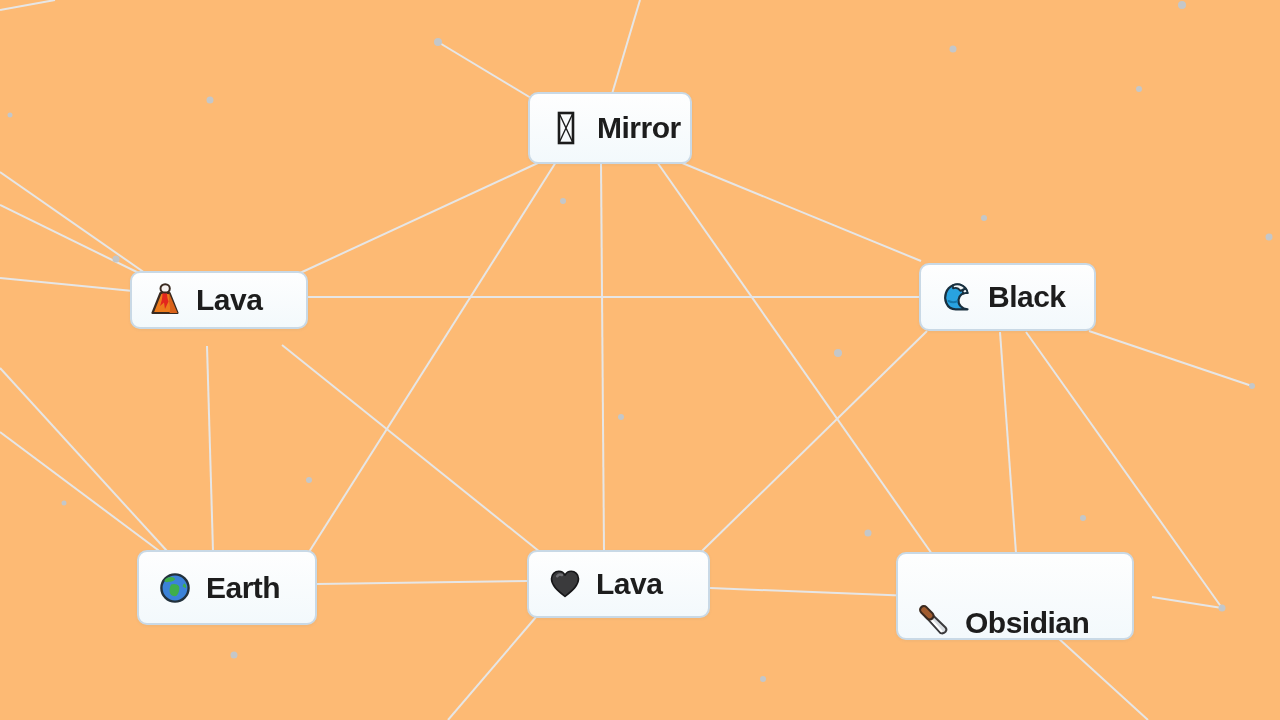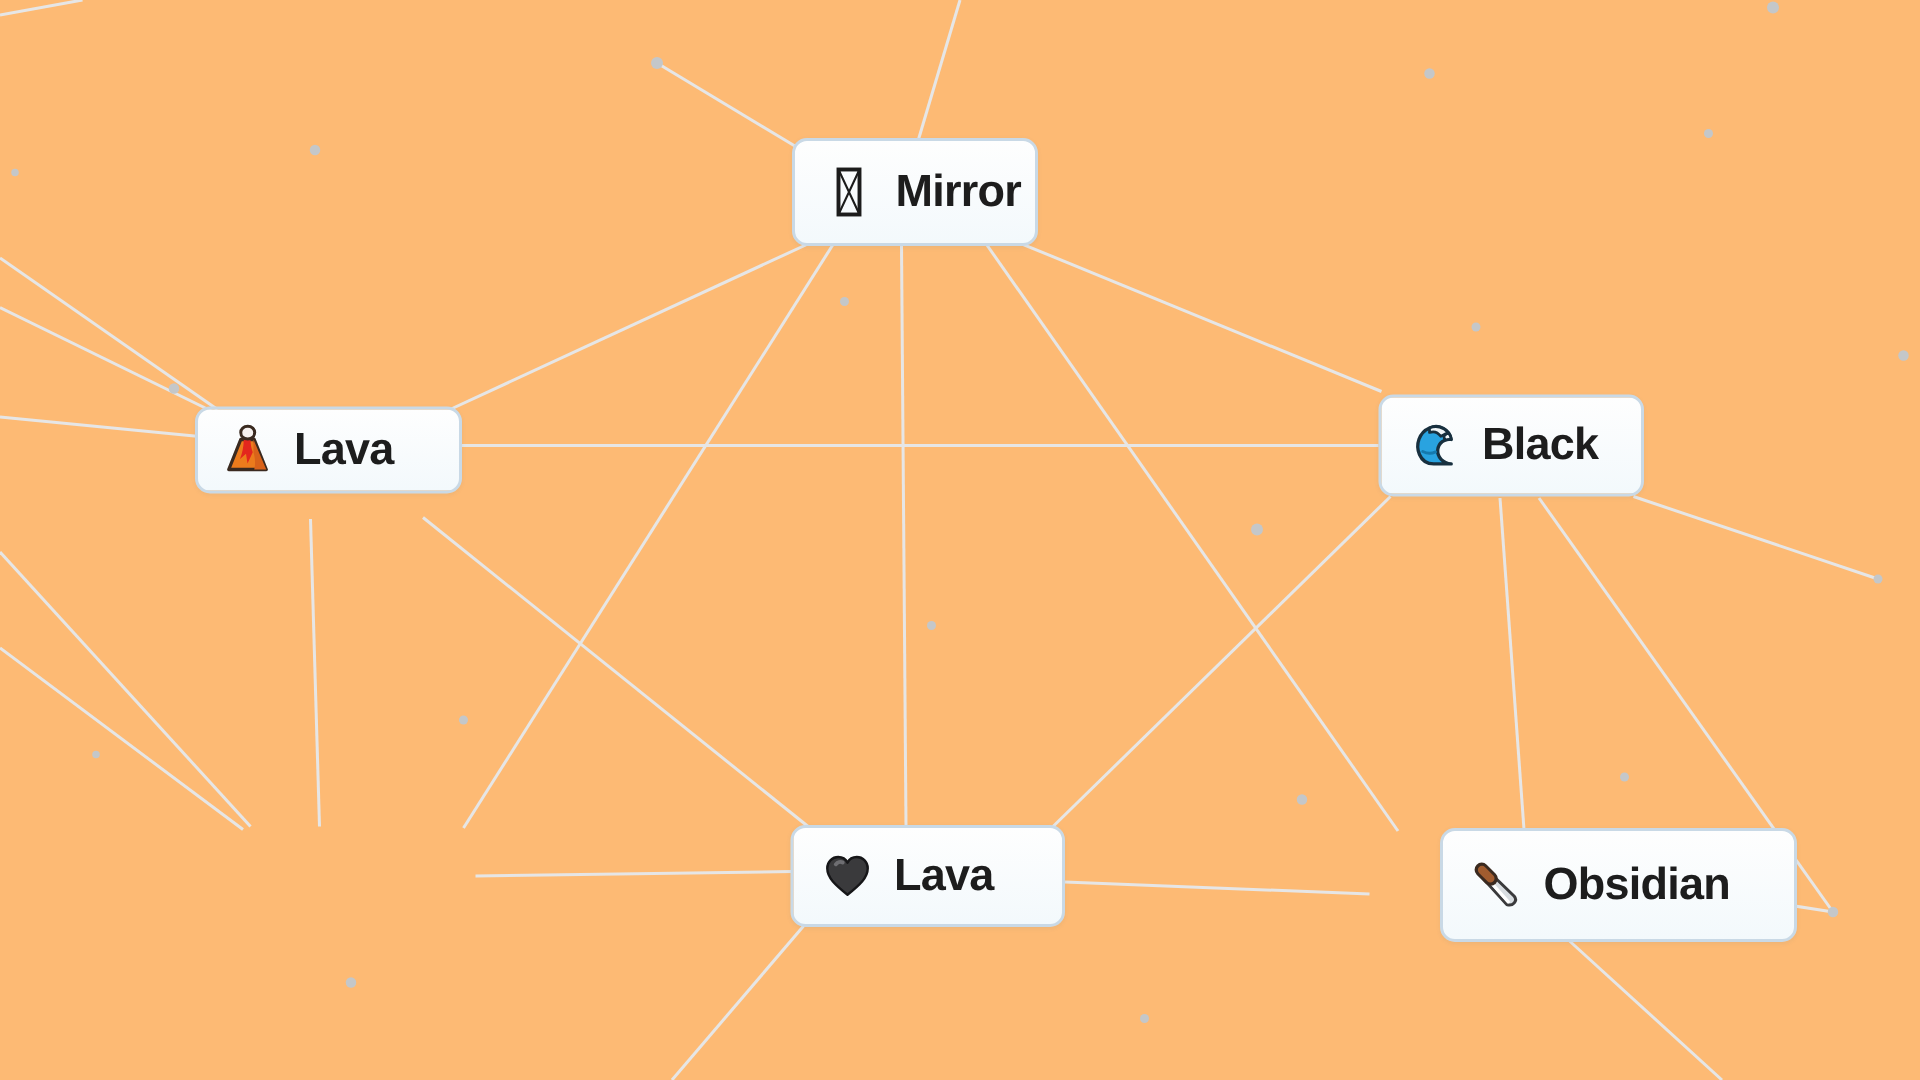--- a/index.html
+++ b/index.html
@@ -112,32 +112,43 @@
       <svg width="36" height="36" viewBox="0 0 36 36">
         <path d="M28.5 14 C27.5 7.5 20.5 3.5 14 6.3 C7 9.3 4.5 17.5 7.3 24 C9 28 12.5 30.3 16.8 30.3 L28.5 30.3 C23 29.8 19 25.8 19.5 20.8 C20 16.2 24 13.2 28.5 14 Z" fill="#29a3e0" stroke="#18303f" stroke-width="2.2" stroke-linejoin="round"></path>
         <path d="M14 6.3 c4.5 -1.9 9.5 -0.6 12.3 3 l-4.8 2.6 c-1.8 -2.6 -4.6 -3.6 -7.5 -2.6 Z" fill="#f2f7f9" stroke="#18303f" stroke-width="1.8" stroke-linejoin="round"></path>
         <path d="M26.3 9.3 c1.4 1.3 2.1 2.9 2.2 4.7 c-1.6 -0.3 -3 0 -4.2 0.6 l-0.8 -2.7 Z" fill="#f2f7f9" stroke="#18303f" stroke-width="1.8" stroke-linejoin="round"></path>
         <path d="M9.5 22 c3 1.5 6 1.5 8.5 0.3" stroke="#1579ad" stroke-width="2" fill="none" stroke-linecap="round"></path>
       </svg>
     </span>
     <span class="label">Black</span>
   </div>
 
+  <div class="tile" style="left: 137px; top: 550px; width: 180px; height: 75px;">
+    <span class="icon">
+      <svg width="36" height="36" viewBox="0 0 36 36">
+        <circle cx="18" cy="18" r="13.6" fill="#3b82d8" stroke="#22313c" stroke-width="2.4"></circle>
+        <path d="M11 7.5 c3 -1.3 6.2 -0.4 7.2 1.6 c-1.2 2.2 -4.2 3.2 -6.4 2.6 c-2 1 -4 0.4 -4.4 -1.2 c0.6 -1.3 2 -2.4 3.6 -3 Z" fill="#3fae49"></path>
+        <path d="M14.2 14.5 c3 -1.2 6.4 -0.3 7.8 1.7 c1 3.2 -0.2 7.4 -2.8 9.8 c-2.6 0.6 -5.2 -0.6 -6.2 -2.8 c-0.9 -3 -0.4 -6.2 1.2 -8.7 Z" fill="#3fae49"></path>
+        <path d="M27.5 13.5 c1.4 1.2 2 3.2 1.4 4.8 l-3.2 -1.8 c0 -1.2 0.7 -2.3 1.8 -3 Z" fill="#3fae49"></path>
+      </svg>
+    </span>
+    <span class="label">Earth</span>
+  </div>
 
   <div class="tile" style="left: 527px; top: 550px; width: 183px; height: 68px;">
     <span class="icon">
       <svg width="36" height="36" viewBox="0 0 36 36">
         <path d="M18 30.5 C10 24 4.5 19.2 4.5 12.8 C4.5 8.3 8 5.3 11.8 5.3 c2.5 0 5 1.4 6.2 3.8 c1.2 -2.4 3.7 -3.8 6.2 -3.8 c3.8 0 7.3 3 7.3 7.5 C31.5 19.2 26 24 18 30.5 Z" fill="#3a3a3c" stroke="#161618" stroke-width="1.6" stroke-linejoin="round"></path>
         <path d="M10.2 10.2 c1.2 -1.6 3.2 -2 4.6 -1.2" stroke="#6e6e72" stroke-width="2.6" fill="none" stroke-linecap="round"></path>
       </svg>
     </span>
     <span class="label">Lava</span>
   </div>
 
-  <div class="tile" style="left: 960px; top: 552px; width: 238px; height: 76px;">
+  <div class="tile" style="left: 896px; top: 552px; width: 238px; height: 88px; align-items: flex-end;">
     <span class="icon">
       <svg width="36" height="36" viewBox="0 0 36 36">
         <path d="M13 9.5 L29.5 25.5 C32 28.5 28.5 32.5 24.5 31 L9.5 14.5 Z" fill="#d8dde1" stroke="#3a3a3c" stroke-width="2" stroke-linejoin="round"></path>
         <path d="M11.5 13.5 L25.5 29.2" stroke="#ffffff" stroke-width="2.2" stroke-linecap="round"></path>
         <line x1="7.8" y1="7.8" x2="13.8" y2="13.8" stroke="#3a2a20" stroke-width="9.5" stroke-linecap="round"></line>
         <line x1="8" y1="8" x2="13.6" y2="13.6" stroke="#a15c2f" stroke-width="5.5" stroke-linecap="round"></line>
       </svg>
     </span>
     <span class="label">Obsidian</span>
   </div>

